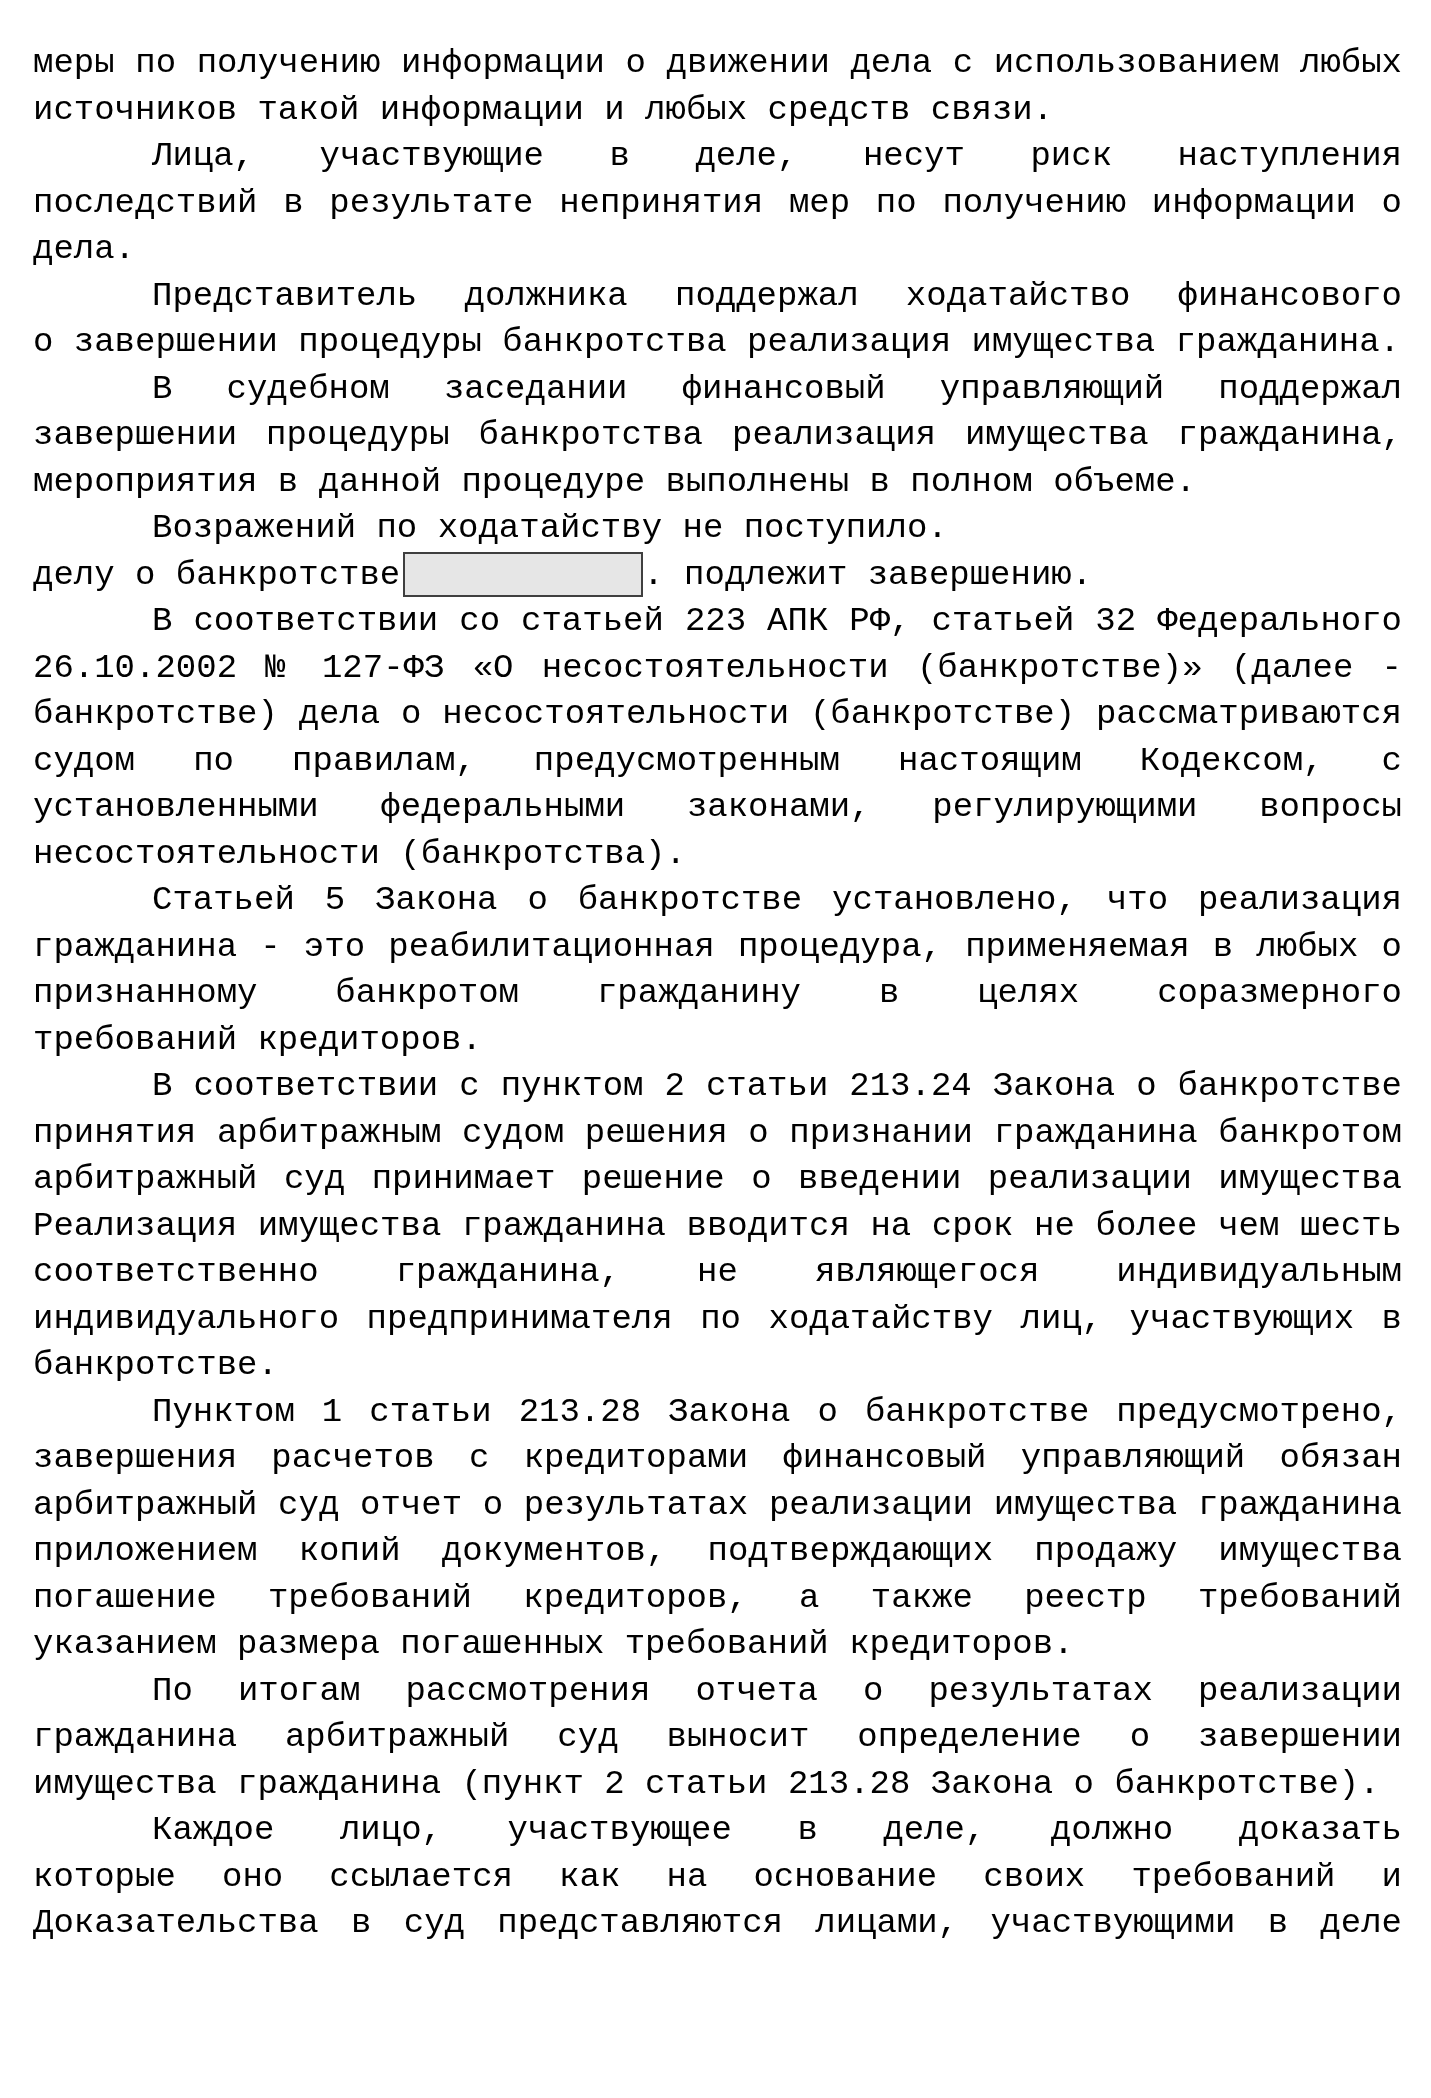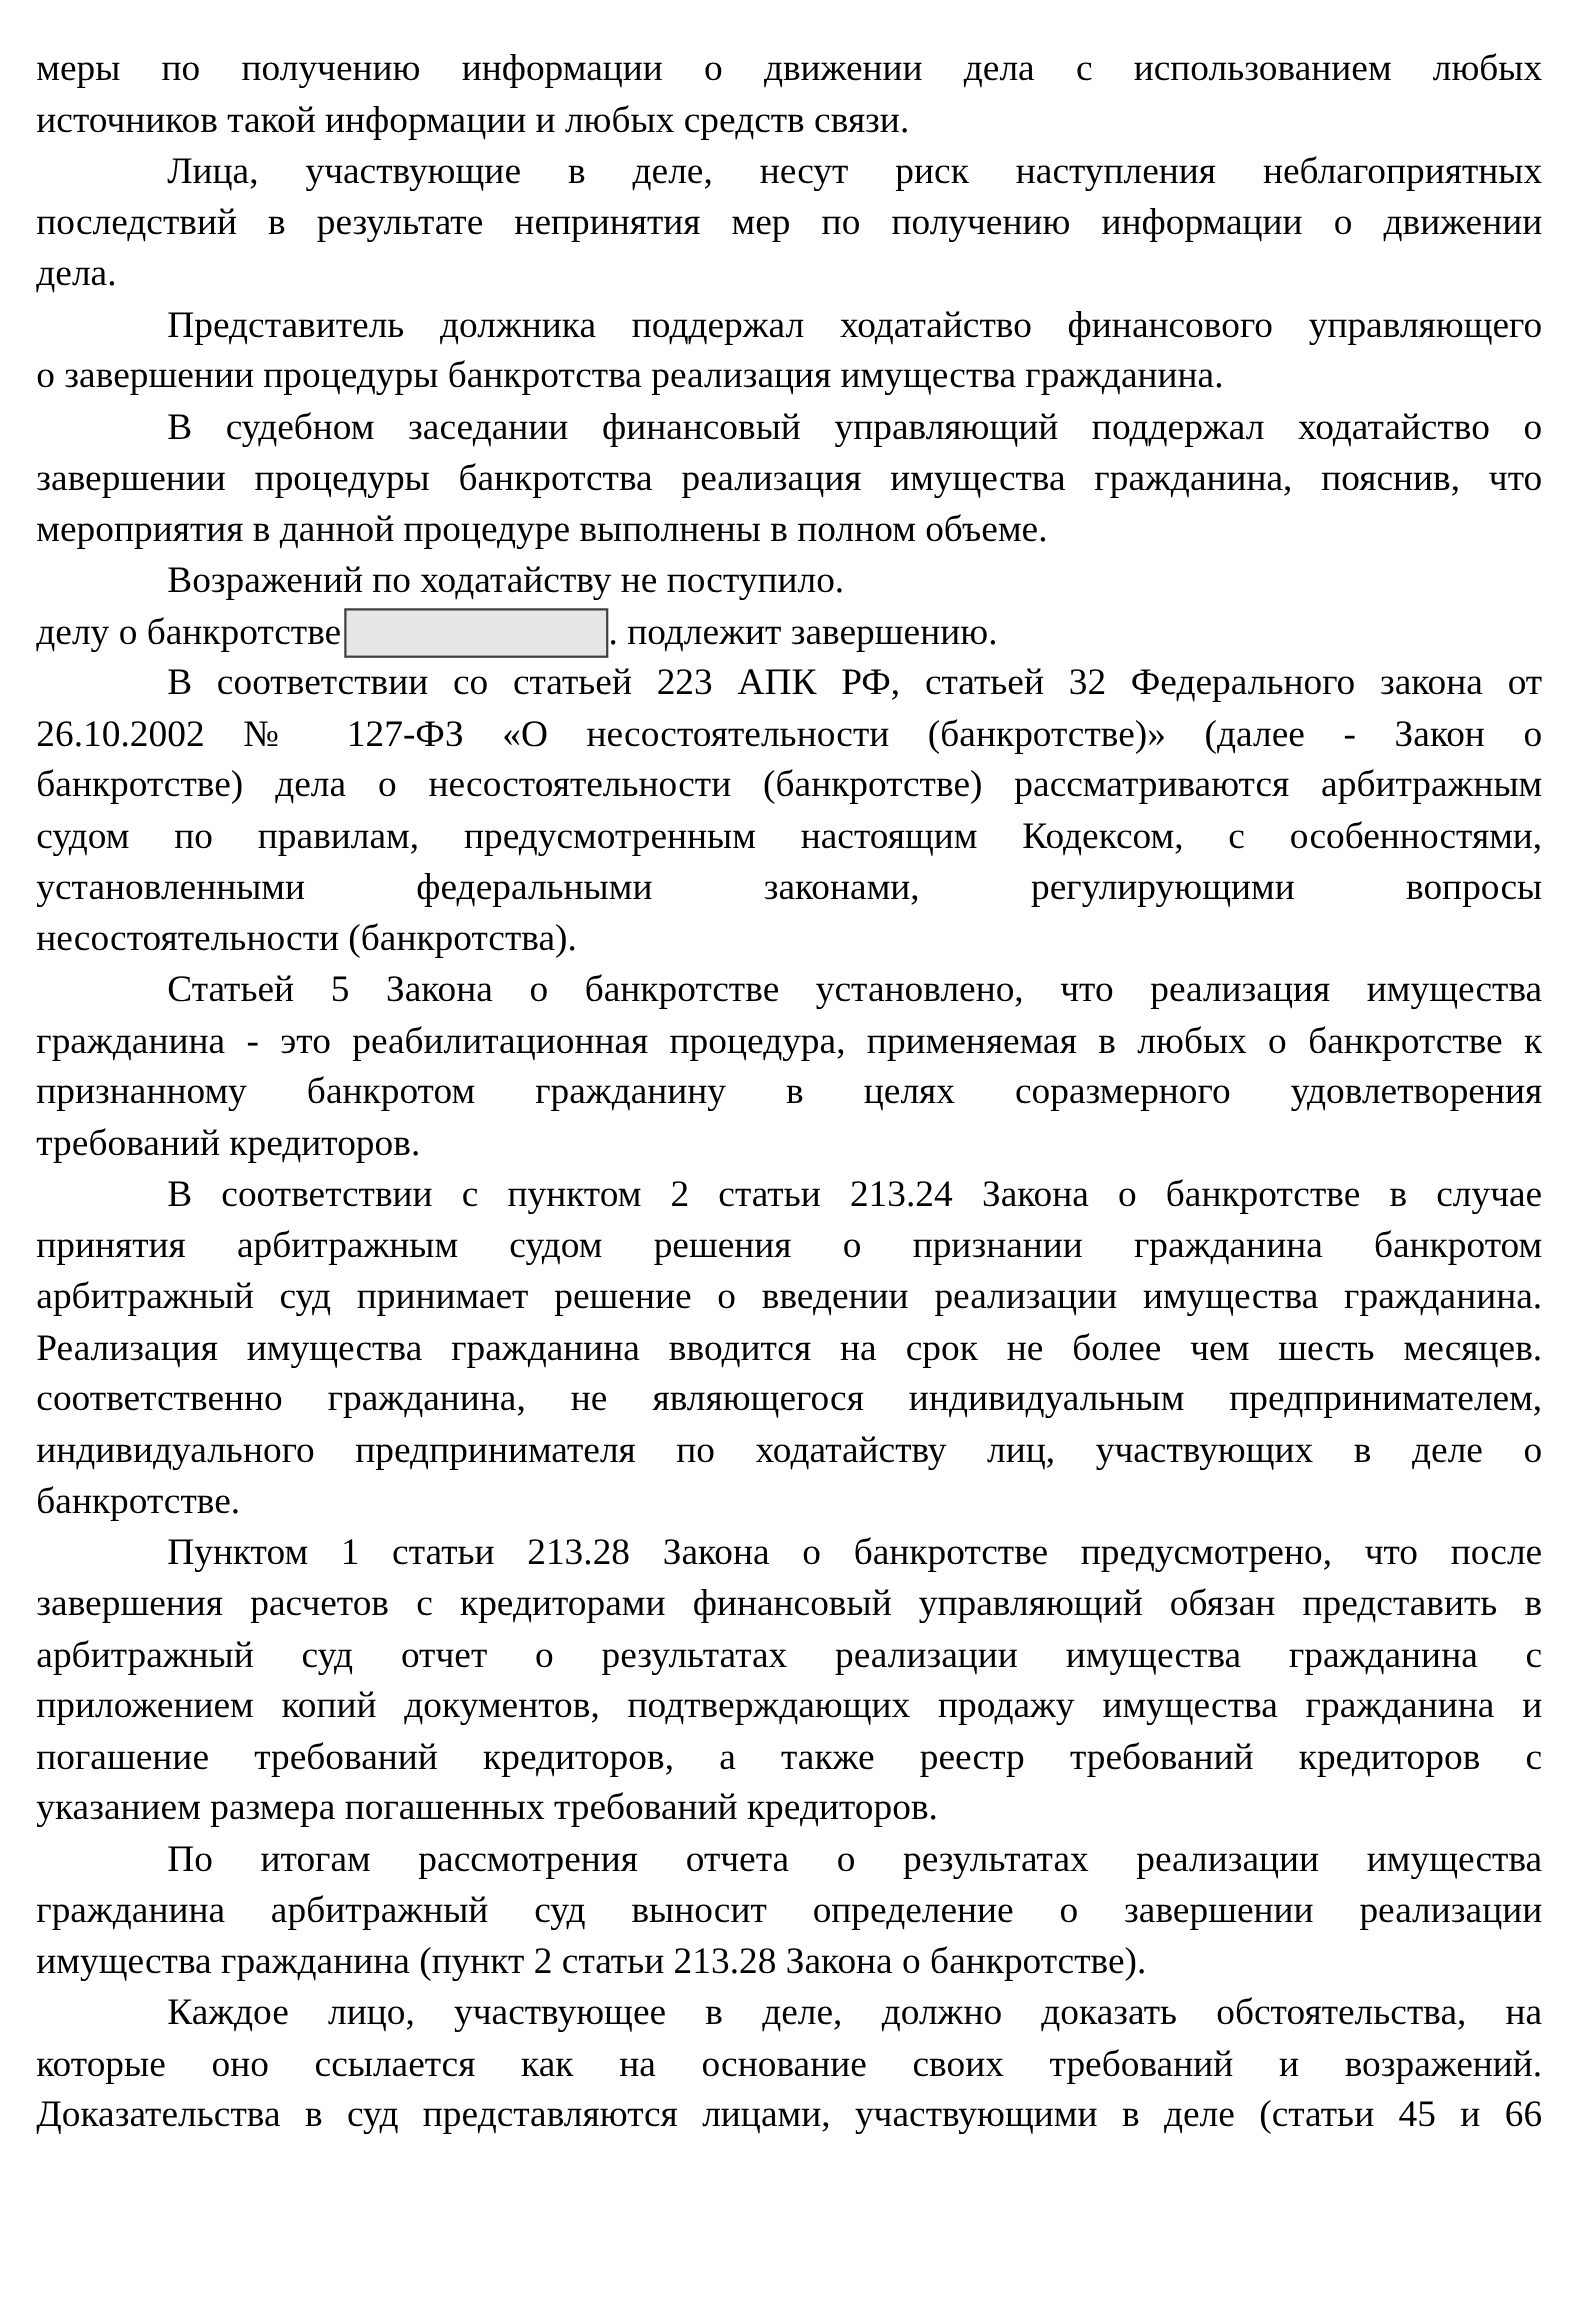--- a/index.html
+++ b/index.html
@@ -7,21 +7,21 @@
     padding: 0;
     background: #ffffff;
   }
   .page {
     position: relative;
     width: 1431px;
     height: 2098px;
     box-sizing: border-box;
     background: var(--page-bg, #ffffff);
     color: var(--text-color, #000000);
-    font-family: Liberation Serif, serif;
+    font-family: Liberation Mono, monospace;
     font-size: 34px;
     line-height: 46.5px;
     padding: 40px 29px 0 33px;
     overflow: hidden;
   }
   .paragraph { margin: 0; }
   .line {
     height: 46.5px;
     text-align: justify;
     text-align-last: left;

